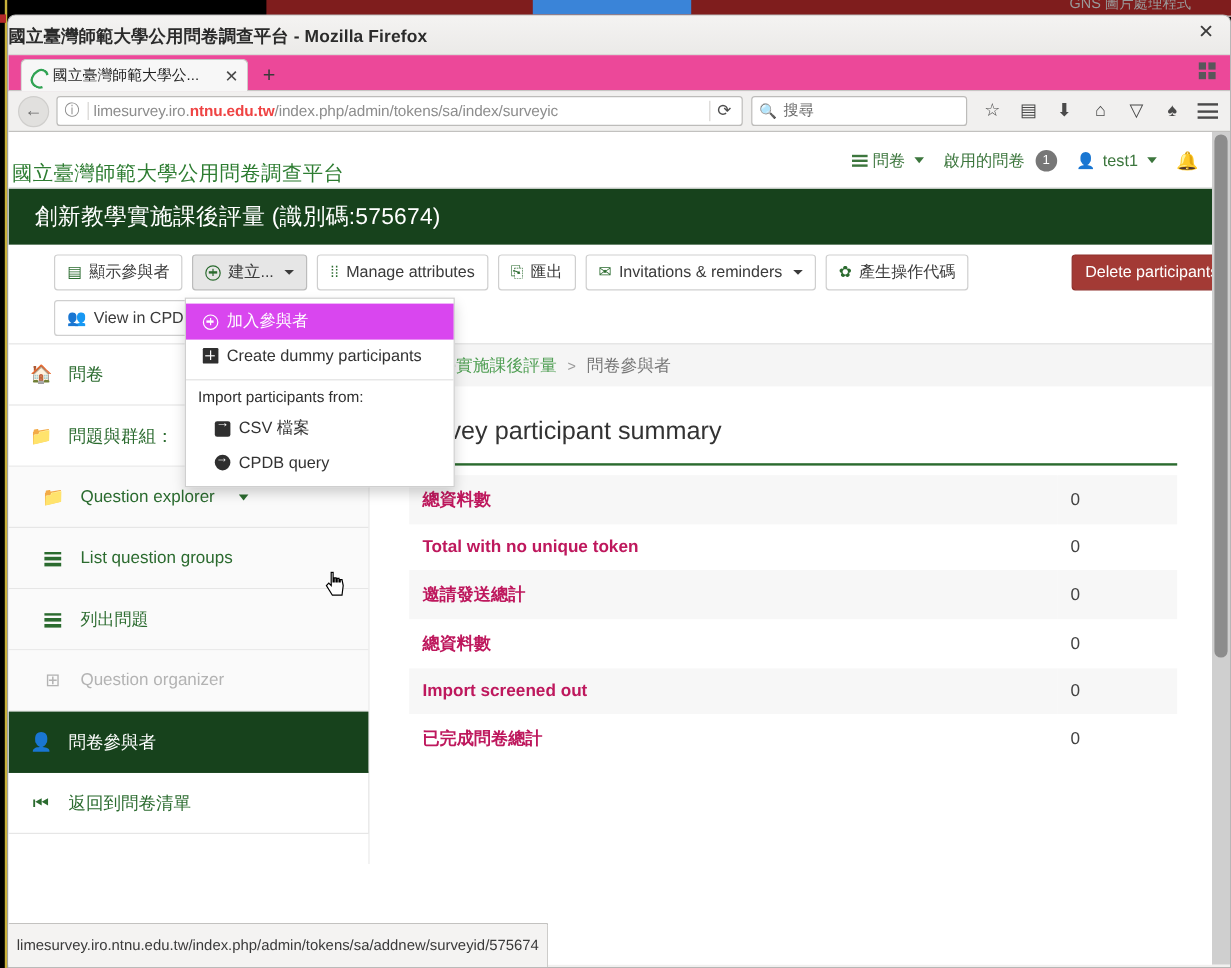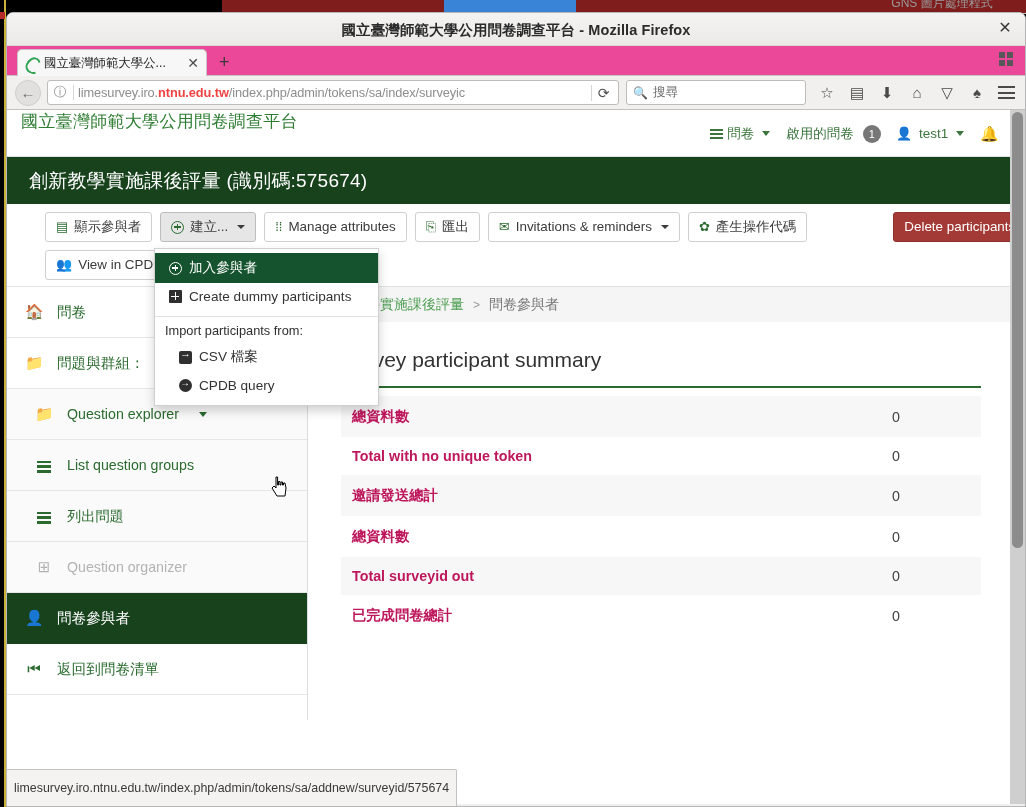--- a/index.html
+++ b/index.html
@@ -47,21 +47,21 @@
     overflow: hidden;
   }
 
   
   .titlebar {
     height: 33px; position: relative;
     background: linear-gradient(#f4f3f2, #ebeae8);
     border-bottom: 1px solid #d9d8d6;
   }
   .titlebar .title {
-    position: absolute; left: 0; right: 0; top: 8px; text-align: center;
+    position: absolute; left: 0; right: 0; top: 8px; 
     font-size: 14.5px; color: #2b2b2b; font-weight: 600;
     letter-spacing: .1px;
   }
   .titlebar .closebtn {
     position: absolute; right: 11px; top: 7px;
     font-size: 16px; color: #3a3a3a; line-height: 16px;
     cursor: pointer; width: 18px; text-align: center;
   }
 
   
@@ -165,21 +165,21 @@
 
   
   #viewport {
     position: relative; height: 694px; background: #fff; overflow: hidden;
   }
   #page { position: absolute; left: 0; top: 0; width: 1004px; height: 694px; }
 
   
   .app-nav {
     height: 47px; background: #fff; border-bottom: 1px solid #e2e2e2;
-    display: flex; align-items: flex-start; padding-left: 14px;
+    display: flex; align-items: flex-end; padding-left: 3px;
     position: relative;
   }
   .app-brand {
     color: #2e7d32; font-size: 17px; letter-spacing: .3px;
   }
   .app-nav-right {
     position: absolute; right: 12px; top: 0; height: 47px;
     display: flex; align-items: center; gap: 16px;
   }
   .nav-item {
@@ -240,21 +240,21 @@
     position: absolute; left: 147px; top: 44px; width: 225px;
     background: #fff; border: 1px solid #cfcfcf;
     box-shadow: 0 5px 10px rgba(0,0,0,.18); z-index: 60;
     padding: 4px 0 6px 0;
   }
   .dd-item {
     padding: 6px 12px 6px 14px; font-size: 13.6px; color: #333;
     display: flex; align-items: center; gap: 7px; cursor: pointer;
     white-space: nowrap;
   }
-  .dd-item.hl { background: #14532d; color: #fff; }
+  .dd-item.hl { background: #d946ef; color: #fff; }
   .dd-sep { height: 1px; background: #e2e2e2; margin: 6px 0 4px 0; }
   .dd-header {
     padding: 2px 12px 4px 10px; font-size: 12.8px; color: #2f2f2f;
   }
   .dd-sub { padding-left: 24px; }
   .ico-circle-plus {
     width: 13px; height: 13px; border-radius: 50%;
     border: 1.5px solid currentColor; position: relative;
     display: inline-block; flex: 0 0 13px;
   }
@@ -597,21 +597,21 @@
                 </tr>
                 <tr>
                   <td class="key">邀請發送總計</td>
                   <td class="val">0</td>
                 </tr>
                 <tr>
                   <td class="key">總資料數</td>
                   <td class="val">0</td>
                 </tr>
                 <tr>
-                  <td class="key">Total surveyid out</td>
+                  <td class="key">Import screened out</td>
                   <td class="val">0</td>
                 </tr>
                 <tr>
                   <td class="key">已完成問卷總計</td>
                   <td class="val">0</td>
                 </tr>
               </tbody>
             </table>
           </div>
         </div>

